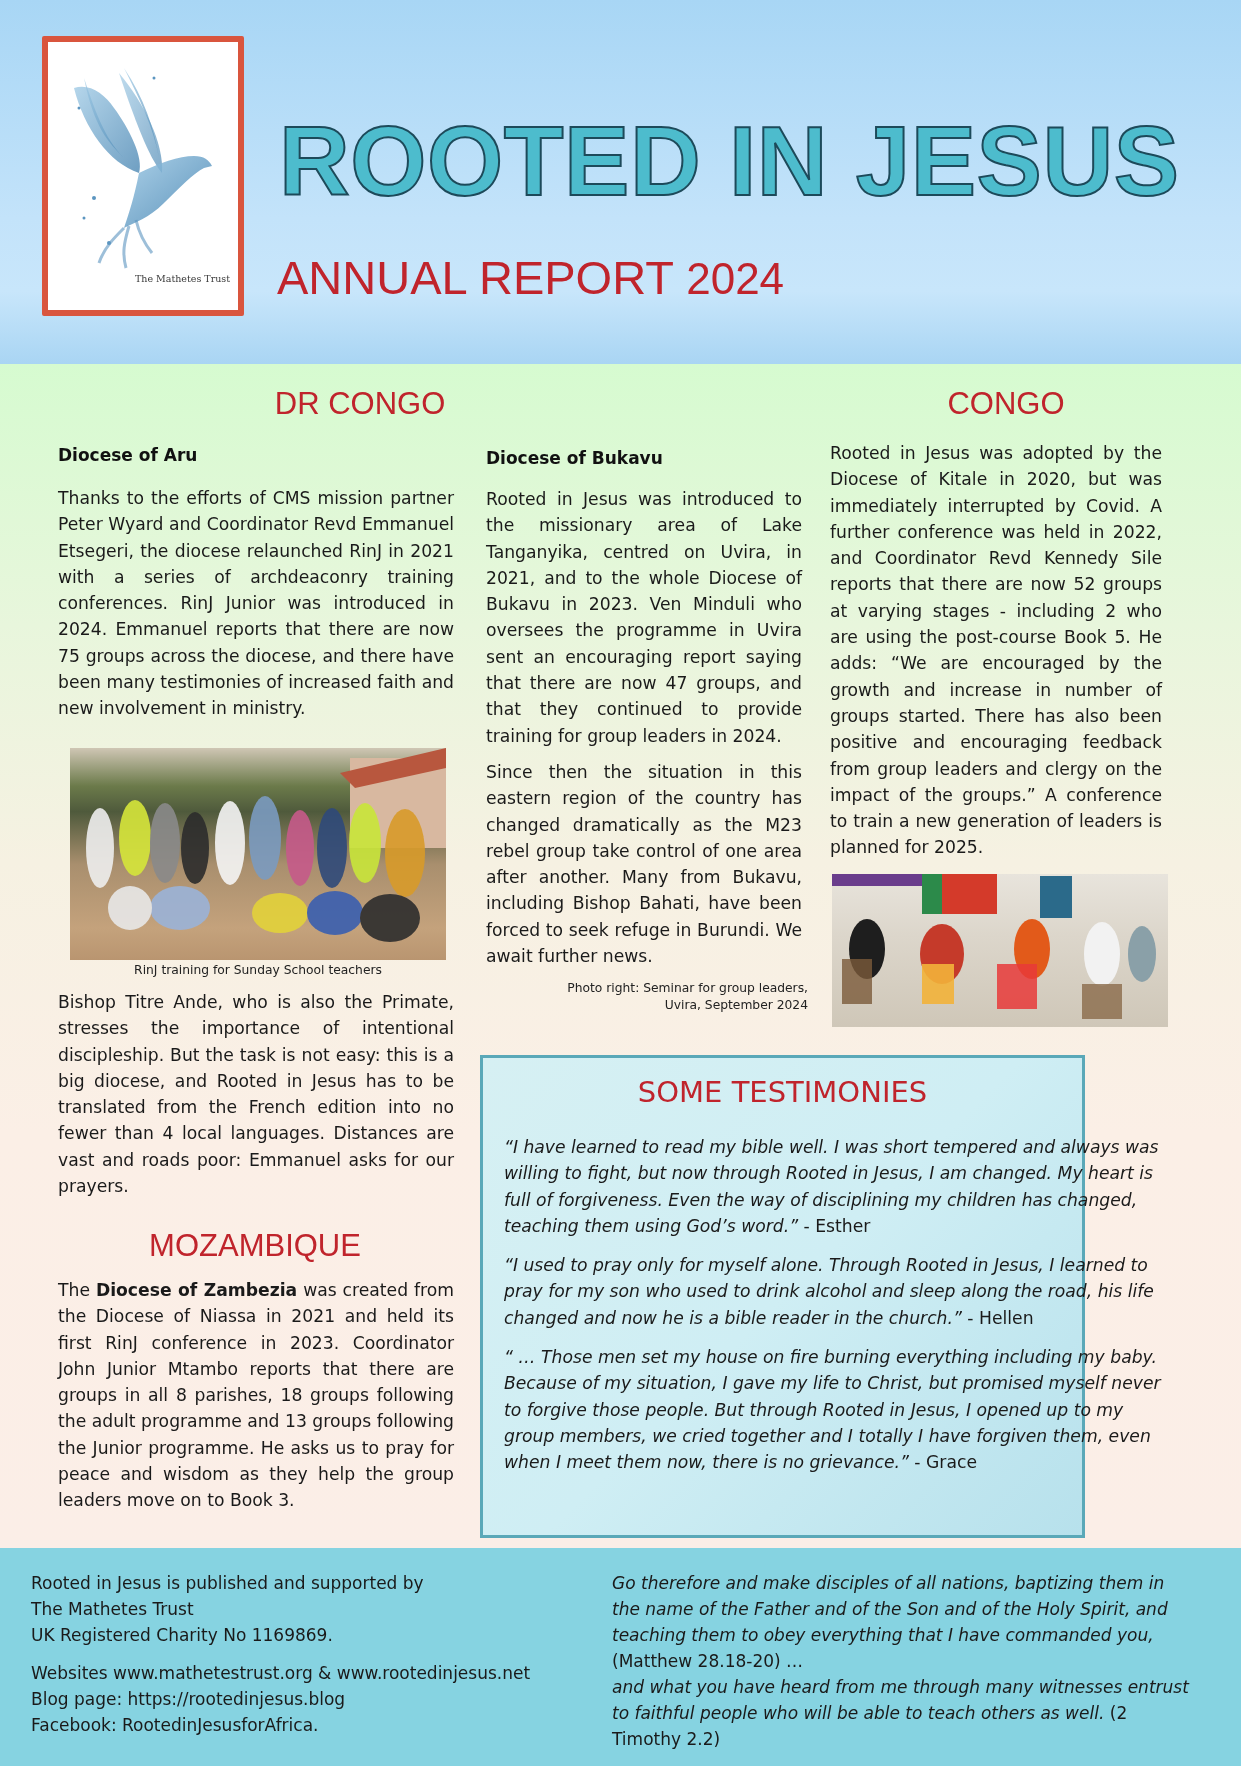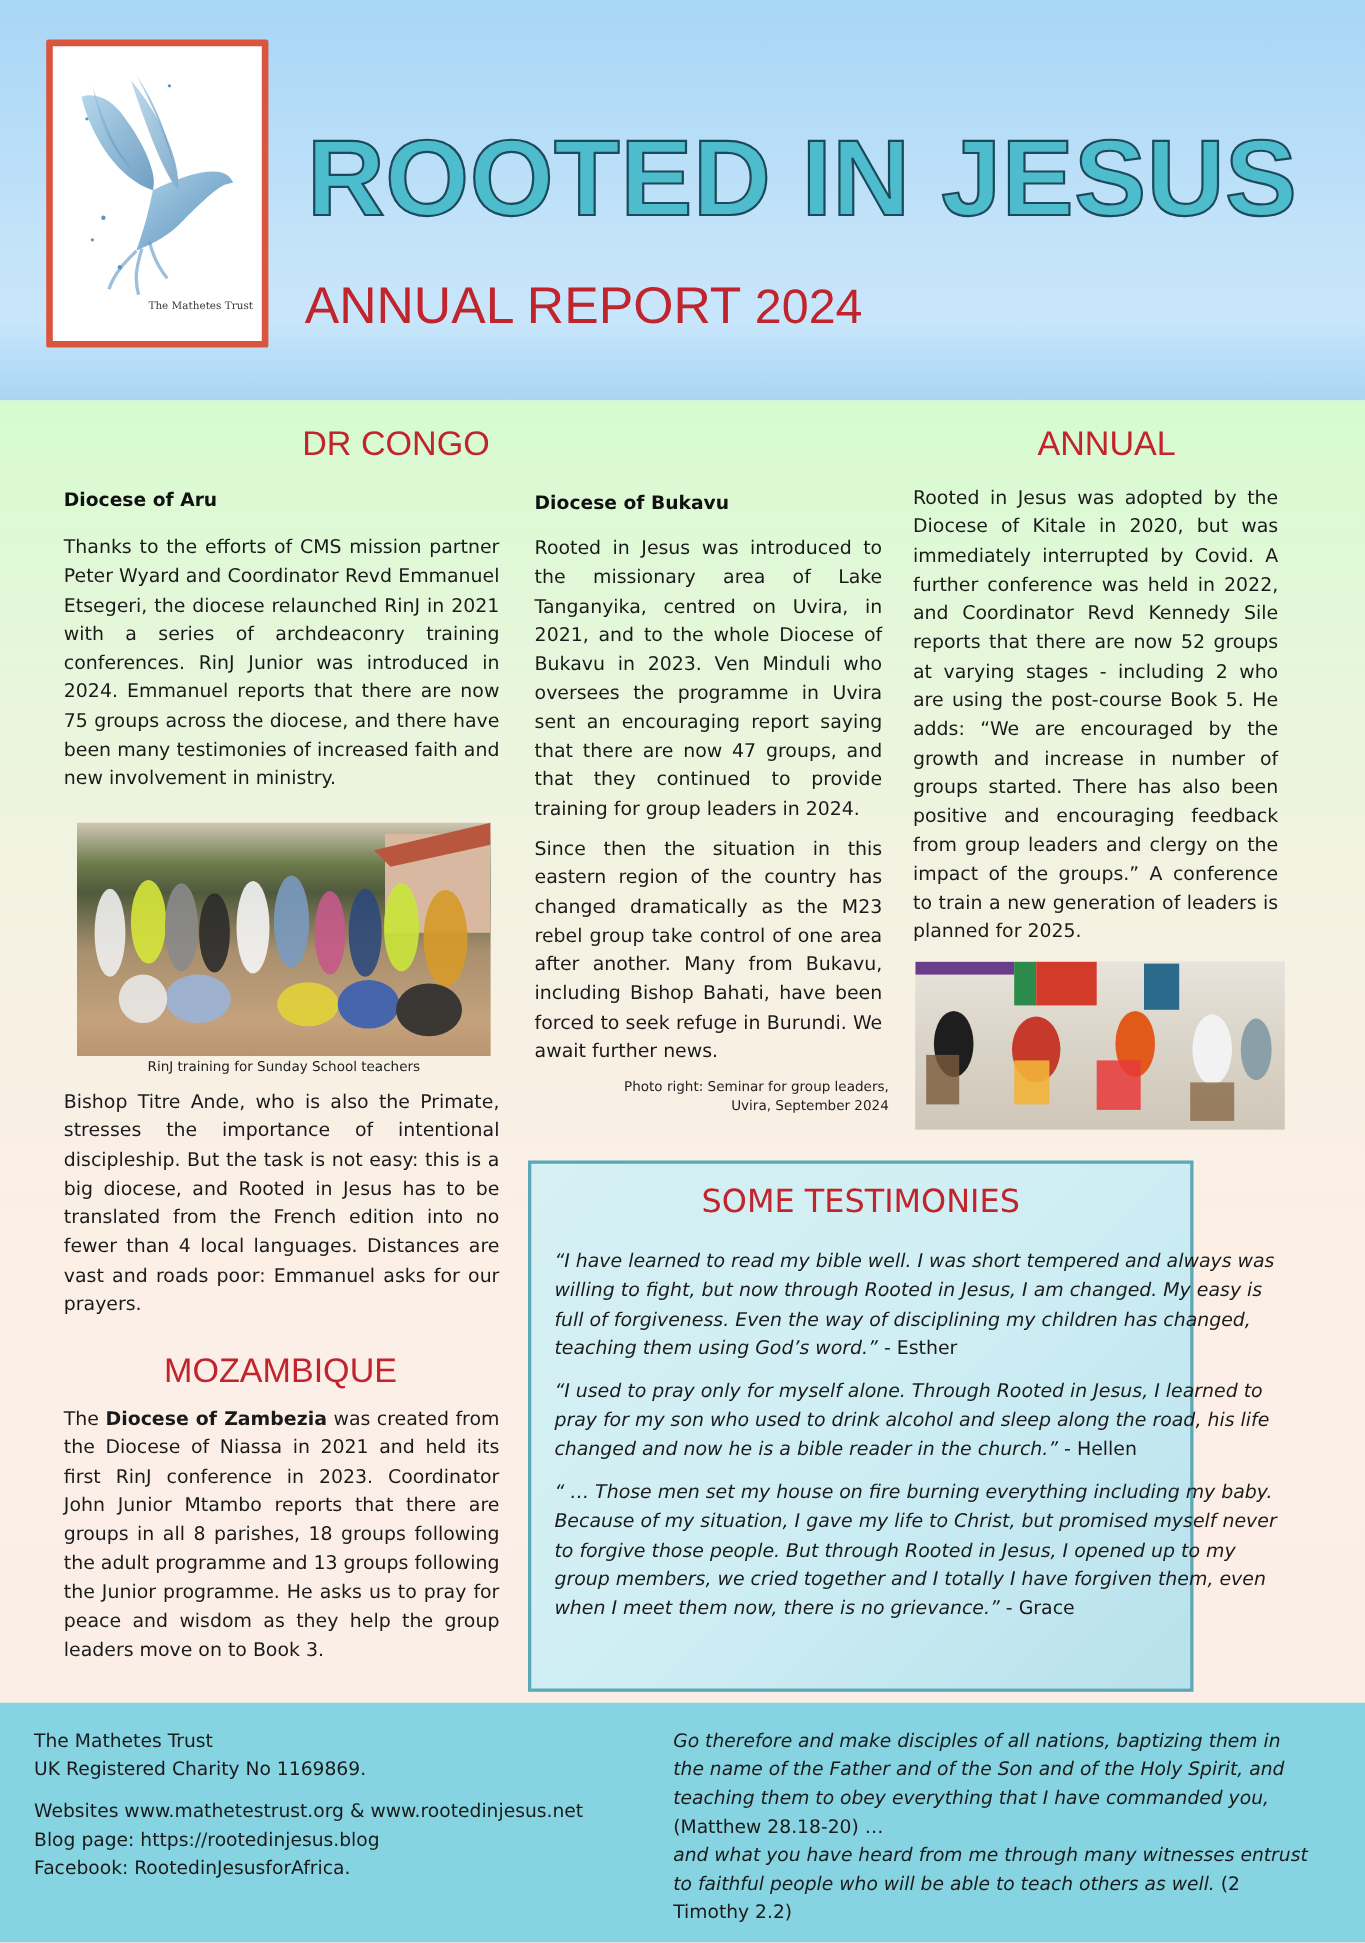--- a/index.html
+++ b/index.html
@@ -149,21 +149,21 @@
   <div class="para" style="left:58px; top:625px; width:396px;">Bishop Titre Ande, who is also the Primate, stresses the importance of intentional discipleship. But the task is not easy: this is a big diocese, and Rooted in Jesus has to be translated from the French edition into no fewer than 4 local languages. Distances are vast and roads poor: Emmanuel asks for our prayers.</div>
 
   <div class="sub-heading" style="left:486px; top:84px;">Diocese of Bukavu</div>
   <div class="para" style="left:486px; top:122px; width:316px;">Rooted in Jesus was introduced to the missionary area of Lake Tanganyika, centred on Uvira, in 2021, and to the whole Diocese of Bukavu in 2023. Ven Minduli who oversees the programme in Uvira sent an encouraging report saying that there are now 47 groups, and that they continued to provide training for group leaders in 2024.</div>
   <div class="para" style="left:486px; top:395px; width:316px;">Since then the situation in this eastern region of the country has changed dramatically as the M23 rebel group take control of one area after another. Many from Bukavu, including Bishop Bahati, have been forced to seek refuge in Burundi. We await further news.</div>
   <div class="caption" style="left:486px; top:616px; width:322px; text-align:right;">
     <div>Photo right: Seminar for group leaders,</div>
     <div>Uvira, September 2024</div>
   </div>
 
-  <div class="section-heading" style="left:906px; top:24px; width:200px;">ANNUAL</div>
+  <div class="section-heading" style="left:906px; top:24px; width:200px;">CONGO</div>
   <div class="para" style="left:830px; top:76px; width:332px;">Rooted in Jesus was adopted by the Diocese of Kitale in 2020, but was immediately interrupted by Covid. A further conference was held in 2022, and Coordinator Revd Kennedy Sile reports that there are now 52 groups at varying stages - including 2 who are using the post-course Book 5. He adds: “We are encouraged by the growth and increase in number of groups started. There has also been positive and encouraging feedback from group leaders and clergy on the impact of the groups.” A conference to train a new generation of leaders is planned for 2025.</div>
 
   <div class="photo" style="left:832px; top:510px; width:336px; height:153px; background: linear-gradient(180deg,#e8e4dc 0%,#dcd6cb 40%,#cfc7b8 100%);">
     <svg width="336" height="153" viewBox="0 0 336 153">
       <rect x="0" y="0" width="90" height="12" fill="#6a3d8c"></rect>
       <rect x="90" y="0" width="20" height="40" fill="#2c8a4a"></rect>
       <rect x="110" y="0" width="55" height="40" fill="#d43a2a"></rect>
       <rect x="208" y="2" width="32" height="42" fill="#2b6a8a"></rect>
       <ellipse cx="35" cy="75" rx="18" ry="30" fill="#1e1e1e"></ellipse>
       <ellipse cx="110" cy="80" rx="22" ry="30" fill="#c53a2a"></ellipse>
@@ -175,28 +175,29 @@
       <rect x="10" y="85" width="30" height="45" fill="#7a5a3a" opacity="0.8"></rect>
       <rect x="250" y="110" width="40" height="35" fill="#8a6a4a" opacity="0.8"></rect>
     </svg>
   </div>
 
   <div class="section-heading" style="left:130px; top:866px; width:250px;">MOZAMBIQUE</div>
   <div class="para" style="left:58px; top:913px; width:396px;"><span>The </span><b>Diocese of Zambezia</b><span> was created from the Diocese of Niassa in 2021 and held its first RinJ conference in 2023. Coordinator John Junior Mtambo reports that there are groups in all 8 parishes, 18 groups following the adult programme and 13 groups following the Junior programme. He asks us to pray for peace and wisdom as they help the group leaders move on to Book 3.</span></div>
 
   <div class="testimonies" style="top:691px;">
     <div class="heading">SOME TESTIMONIES</div>
-    <div class="quote" style="top:76px;"><span>“I have learned to read my bible well. I was short tempered and always was willing to fight, but now through Rooted in Jesus, I am changed. My easy is full of forgiveness. Even the way of disciplining my children has changed, teaching them using God’s word.”</span><span class="author"> - Esther</span></div>
+    <div class="quote" style="top:76px;"><span>“I have learned to read my bible well. I was short tempered and always was willing to fight, but now through Rooted in Jesus, I am changed. My heart is full of forgiveness. Even the way of disciplining my children has changed, teaching them using God’s word.”</span><span class="author"> - Esther</span></div>
     <div class="quote" style="top:194px;"><span>“I used to pray only for myself alone. Through Rooted in Jesus, I learned to pray for my son who used to drink alcohol and sleep along the road, his life changed and now he is a bible reader in the church.”</span><span class="author"> - Hellen</span></div>
     <div class="quote" style="top:286px;"><span>“ … Those men set my house on fire burning everything including my baby. Because of my situation, I gave my life to Christ, but promised myself never to forgive those people. But through Rooted in Jesus, I opened up to my group members, we cried together and I totally I have forgiven them, even when I meet them now, there is no grievance.”</span><span class="author"> - Grace</span></div>
   </div>
 </div>
 
 <div class="footer">
   <div class="left">
+    <div class="line">Rooted in Jesus is published and supported by</div>
     <div class="line">The Mathetes Trust</div>
     <div class="line">UK Registered Charity No 1169869.</div>
     <div class="line" style="margin-top:12px;">Websites www.mathetestrust.org &amp; www.rootedinjesus.net</div>
     <div class="line">Blog page: https://rootedinjesus.blog</div>
     <div class="line">Facebook: RootedinJesusforAfrica.</div>
   </div>
   <div class="right">
     <div><span>Go therefore and make disciples of all nations, baptizing them in the name of the Father and of the Son and of the Holy Spirit, and teaching them to obey everything that I have commanded you,</span><span class="ref"> (Matthew 28.18-20) …</span></div>
     <div style=""><span>and what you have heard from me through many witnesses entrust to faithful people who will be able to teach others as well.</span><span class="ref"> (2 Timothy 2.2)</span></div>
   </div>

